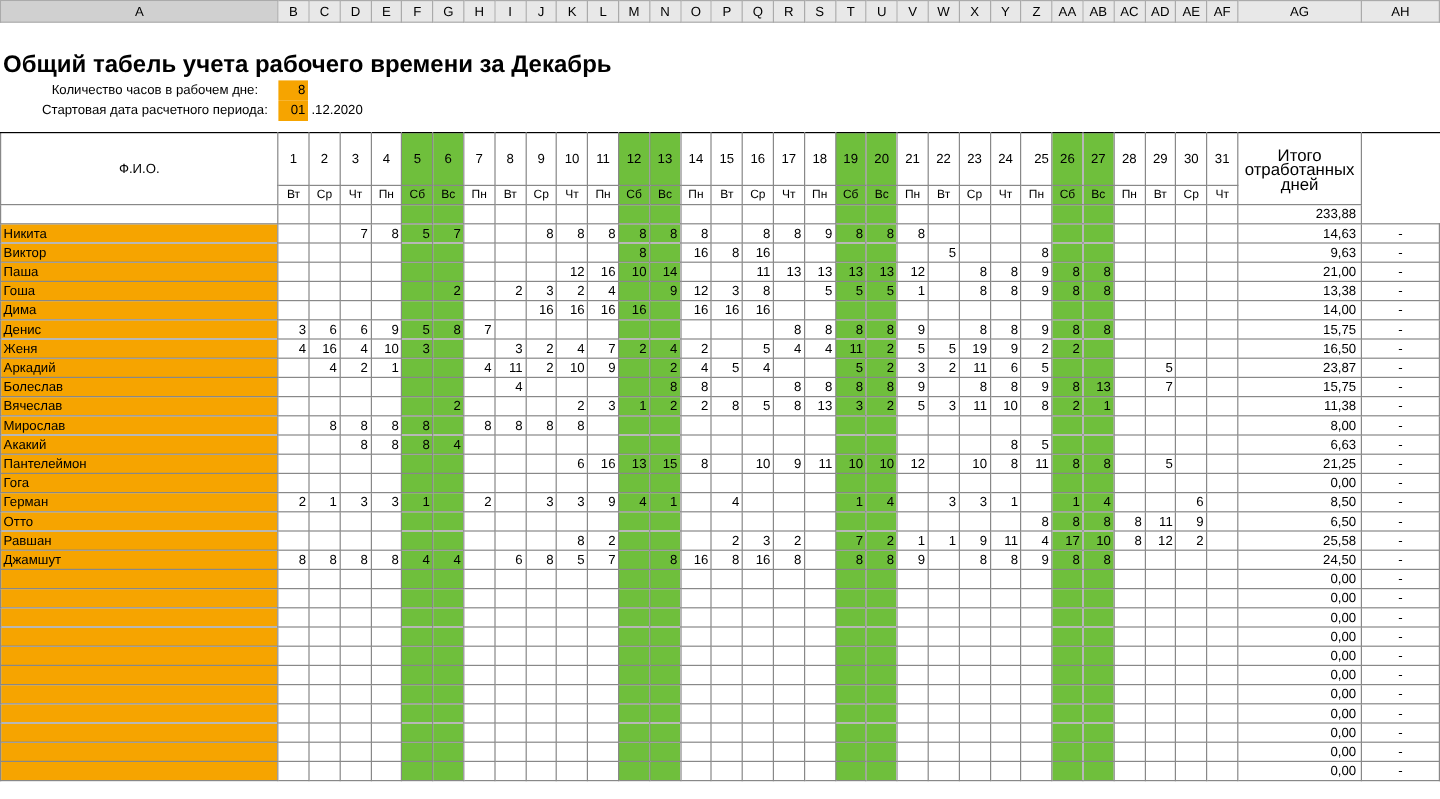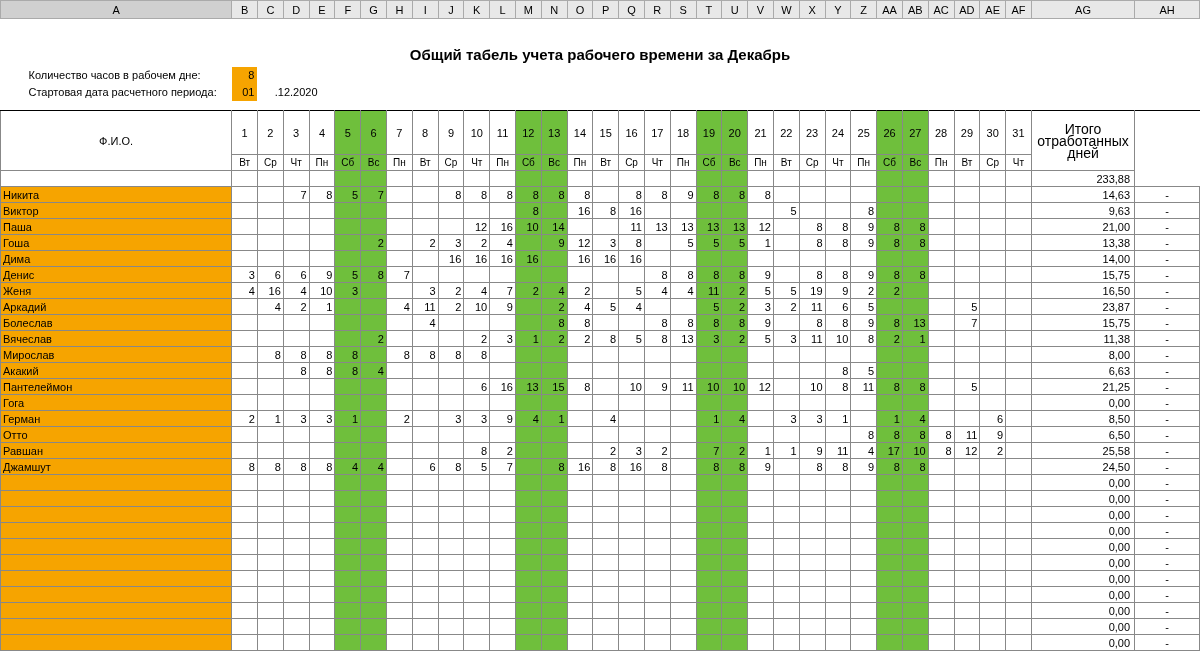--- a/index.html
+++ b/index.html
@@ -25,24 +25,24 @@
     height: 18px;
   }
   .colhdr td.selected { background: #d0d0d0; }
   
   .name-col { width: 215px; }
   .day-col  { width: 24px; }
   .total-col{ width: 96px; }
   .ah-col   { width: 60px; }
   
   .title-row td { border: none; height: 24px; }
-  .title-row td.title { text-align: center; font-weight: bold; font-size: 15px; margin-top: 24px; }
+  .title-row td.title { text-align: left; font-weight: bold; font-size: 20px; margin-top: 24px; }
   
   .meta-row td { border: none; height: 17px; }
-  .meta-label { text-align: left; padding-left: 28px; }
+  .meta-label { text-align: center; padding-left: 28px; }
   .meta-val { background: #f6a400; text-align: right; padding-right: 3px; }
   
   .hdr1 td { text-align: center; vertical-align: middle; height: 44px; }
   .hdr2 td { text-align: center; font-size: 10px; height: 16px; }
   
   .weekend { background: #6fbf3c; }
   .orange  { background: #f6a400; }
   .num { text-align: right; padding-right: 2px; }
   .center { text-align: center; }
   .b-thick-top { border-top: 1.5px solid #000; }
@@ -135,21 +135,21 @@
         <td></td>
         <td></td>
         <td></td>
         <td></td>
         <td></td>
         <td></td>
       </tr>
       <tr class="meta-row">
         <td class="meta-label">Стартовая дата расчетного периода:</td>
         <td class="meta-val">01</td>
-        <td colspan="3" style="text-align: center;">.12.2020</td>
+        <td colspan="3" style="text-align: left;">.12.2020</td>
         <td></td>
         <td></td>
         <td></td>
         <td></td>
         <td></td>
         <td></td>
         <td></td>
         <td></td>
         <td></td>
         <td></td>
@@ -195,21 +195,21 @@
         <td class="num " style="border-top: 1.5px solid rgb(0, 0, 0);">15</td>
         <td class="num " style="border-top: 1.5px solid rgb(0, 0, 0);">16</td>
         <td class="num " style="border-top: 1.5px solid rgb(0, 0, 0);">17</td>
         <td class="num " style="border-top: 1.5px solid rgb(0, 0, 0);">18</td>
         <td class="num weekend" style="border-top: 1.5px solid rgb(0, 0, 0);">19</td>
         <td class="num weekend" style="border-top: 1.5px solid rgb(0, 0, 0);">20</td>
         <td class="num " style="border-top: 1.5px solid rgb(0, 0, 0);">21</td>
         <td class="num " style="border-top: 1.5px solid rgb(0, 0, 0);">22</td>
         <td class="num " style="border-top: 1.5px solid rgb(0, 0, 0);">23</td>
         <td class="num " style="border-top: 1.5px solid rgb(0, 0, 0);">24</td>
-        <td class="num " style="border-top: 1.5px solid rgb(0, 0, 0);">25</td>
+        <td class="num " style="border-top: 1.5px solid rgb(0, 0, 0); text-align: right;">25</td>
         <td class="num weekend" style="border-top: 1.5px solid rgb(0, 0, 0);">26</td>
         <td class="num weekend" style="border-top: 1.5px solid rgb(0, 0, 0);">27</td>
         <td class="num " style="border-top: 1.5px solid rgb(0, 0, 0); margin-top: 31px;">28</td>
         <td class="num " style="border-top: 1.5px solid rgb(0, 0, 0); margin-top: 48px;">29</td>
         <td class="num " style="border-top: 1.5px solid rgb(0, 0, 0);">30</td>
         <td class="num " style="border-top: 1.5px solid rgb(0, 0, 0);">31</td>
         <td class="center" rowspan="2" style="white-space: normal; font-size: 14px; line-height: 12px; border-top: 1.5px solid rgb(0, 0, 0);">Итого отработанных дней</td>
         <td rowspan="2" style="border: none;"></td>
       </tr>
       <tr class="hdr2">

